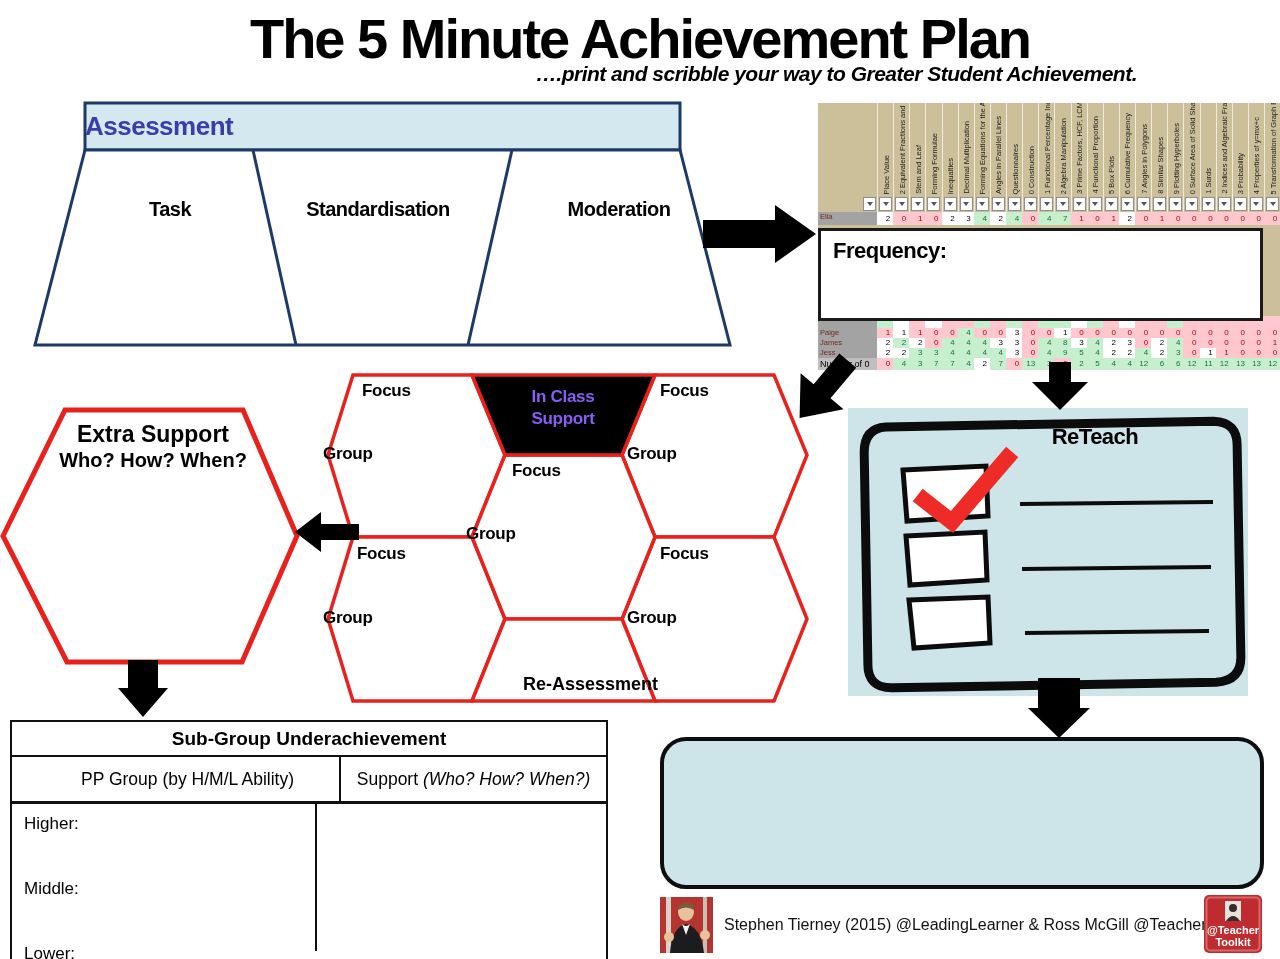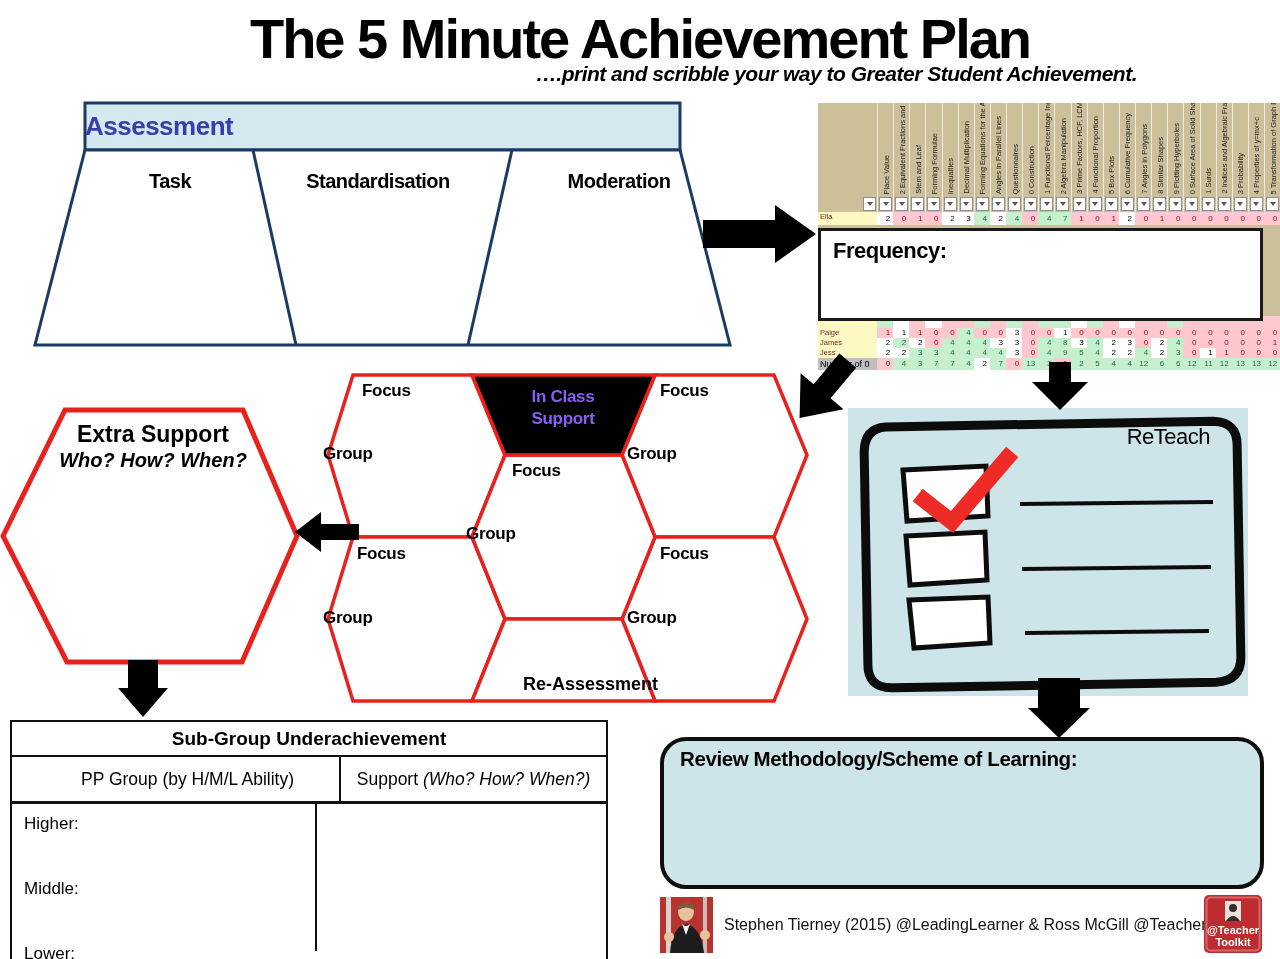--- a/index.html
+++ b/index.html
@@ -6,61 +6,61 @@
   #page{position:relative;width:1280px;height:959px;background:#fff;overflow:hidden;
         font-family:"Liberation Sans", sans-serif;color:#000;}
   .abs{position:absolute;}
 
   
   #main-title{left:0;top:6px;width:1280px;text-align:center;font-size:56px;font-weight:800;
               letter-spacing:-2px;color:#000;}
   #sub-title{right:143px;top:62px;font-size:21px;font-weight:700;font-style:italic;letter-spacing:-0.5px;}
 
   
-  .assess-label{font-weight:700;font-size:20px;letter-spacing:-0.5px;text-align:center;}
+  .assess-label{font-weight:700;font-size:20px;letter-spacing:-0.5px;text-align:center;margin-top:28px;}
   #assessment-title{left:85px;top:111px;width:595px;text-align:left;font-size:26px;
                     font-weight:800;color:#3c3caa;letter-spacing:-0.5px;}
 
   
   #sheet{left:818px;top:103px;width:462px;height:267px;background:#cbc09a;font-family:"Liberation Sans",sans-serif;}
   #sheet-header{position:absolute;left:0;top:0;width:462px;height:92px;display:flex;}
   .hdr-name{width:59px;flex:0 0 59px;}
   .hdr-col{flex:1 1 0;border-left:1px solid #efebdd;overflow:hidden;position:relative;}
   .hdr-col span{position:absolute;bottom:1px;left:50%;transform:translateX(-50%) rotate(180deg);
                 writing-mode:vertical-rl;font-size:7.5px;line-height:15px;white-space:nowrap;color:#1c1c1c;}
   #filter-row{position:absolute;left:0;top:92px;width:462px;height:17px;display:flex;}
   .flt-name{width:59px;flex:0 0 59px;display:flex;align-items:center;justify-content:flex-end;padding-right:1px;box-sizing:border-box;}
   .flt{flex:1 1 0;display:flex;align-items:center;justify-content:center;border-left:1px solid #efebdd;}
   .flt-box{width:11px;height:12px;background:#fff;border:1px solid #8f8f8f;display:flex;align-items:center;justify-content:center;}
   .tri{width:0;height:0;border-left:3px solid transparent;border-right:3px solid transparent;border-top:4px solid #555;}
   .sheet-row{display:flex;width:462px;}
-  .sheet-name{width:59px;flex:0 0 59px;background:#fef9c3;color:#6e2a1f;font-size:7.5px;
+  .sheet-name{width:59px;flex:0 0 59px;background:#a3a3a3;color:#6e2a1f;font-size:7.5px;
               line-height:1.4;padding-left:2px;box-sizing:border-box;overflow:hidden;white-space:nowrap;}
   .sheet-cell{flex:1 1 0;font-size:8px;text-align:right;padding-right:3px;box-sizing:border-box;overflow:hidden;}
   .g{background:#c6efce;color:#1f6e43;} .p{background:#ffc7ce;color:#9c0006;} .w{background:#ffffff;color:#000;}
   .r13{height:13px;line-height:13px;} .r10{height:10px;line-height:10px;} .r12{height:12px;line-height:12px;}
   #row-ella{position:absolute;left:0;top:109px;}
   #rows-lower{position:absolute;left:0;top:213px;}
   .sum-name{background:#bfbfbf !important;color:#000 !important;font-size:9px !important;}
   #analysis-box{left:818px;top:228px;width:439px;height:87px;background:#fff;border:3px solid #1a1a1a;z-index:5;}
   #analysis-label{left:833px;top:238px;font-size:22px;font-weight:800;letter-spacing:-0.5px;z-index:6;}
 
   
   .hex-label{font-weight:800;font-size:17px;letter-spacing:-0.3px;z-index:3;}
   #ics-text{left:486px;top:386px;width:154px;text-align:center;color:#8b5cf6;font-weight:800;
             font-size:17px;line-height:22px;z-index:3;letter-spacing:-0.3px;}
   #reassess-text{left:468px;top:674px;width:190px;text-align:right;font-weight:800;font-size:18px;z-index:3;}
 
   
   #extra-title{left:40px;top:421px;width:226px;text-align:center;font-weight:700;font-size:23px;z-index:3;}
-  #extra-sub{left:40px;top:449px;width:226px;text-align:center;font-weight:700;font-style:italic;font-size:20px;z-index:3;}
+  #extra-sub{left:40px;top:449px;width:226px;text-align:center;font-weight:700;font-size:20px;z-index:3;}
 
   
   #reteach-panel{left:848px;top:408px;width:400px;height:288px;background:#cde4e8;}
-  #reteach-title{left:980px;top:424px;width:230px;text-align:right;font-weight:400;font-size:22px;letter-spacing:-0.5px;z-index:4;}
+  #reteach-title{left:980px;top:424px;width:230px;text-align:center;font-weight:700;font-size:22px;letter-spacing:-0.5px;z-index:4;}
 
   
   #review-box{left:660px;top:737px;width:596px;height:144px;background:#cde4e8;border:4px solid #0e0e0e;border-radius:26px;}
   #review-title{left:680px;top:747px;font-weight:800;font-size:20.5px;letter-spacing:-0.4px;z-index:3;}
 
   
   #subgroup-table{left:10px;top:720px;width:598px;height:259px;border:2px solid #111;background:#fff;box-sizing:border-box;}
   #sg-title{height:33px;line-height:33px;text-align:center;font-weight:700;font-size:19px;border-bottom:2px solid #111;}
   #sg-header{display:flex;height:44px;border-bottom:3px solid #111;padding-left:24px;}
   .sg-h{display:flex;align-items:center;justify-content:center;font-size:17.5px;}
@@ -520,21 +520,20 @@
       <polygon points="61,192 140,189 142,235 66,240" fill="#fff" stroke="#0c0c0c" stroke-width="5"></polygon>
       <line x1="172" y1="96" x2="365" y2="94" stroke="#0c0c0c" stroke-width="4"></line>
       <line x1="174" y1="161" x2="363" y2="159" stroke="#0c0c0c" stroke-width="4"></line>
       <line x1="177" y1="225" x2="361" y2="223" stroke="#0c0c0c" stroke-width="4"></line>
       <path d="M 76 92 L 104 114 L 159 50" fill="none" stroke="#ee2b26" stroke-width="16" stroke-linecap="square" stroke-linejoin="miter"></path>
     </svg>
   </div>
   <div class="abs" id="reteach-title">ReTeach</div>
 
   <div class="abs" id="review-box"></div>
-  <div class="abs" id="review-title">Review Methodology/Scheme of Learning:</div>
 
   <div class="abs" id="subgroup-table">
     <div id="sg-title">Sub-Group Underachievement</div>
     <div id="sg-header">
       <div class="sg-h" id="sg-h-left">PP Group (by H/M/L Ability)</div>
       <div class="sg-h" id="sg-h-right">
         <span>Support </span>&nbsp;<i>(Who? How? When?)</i>
       </div>
     </div>
     <div id="sg-body">

